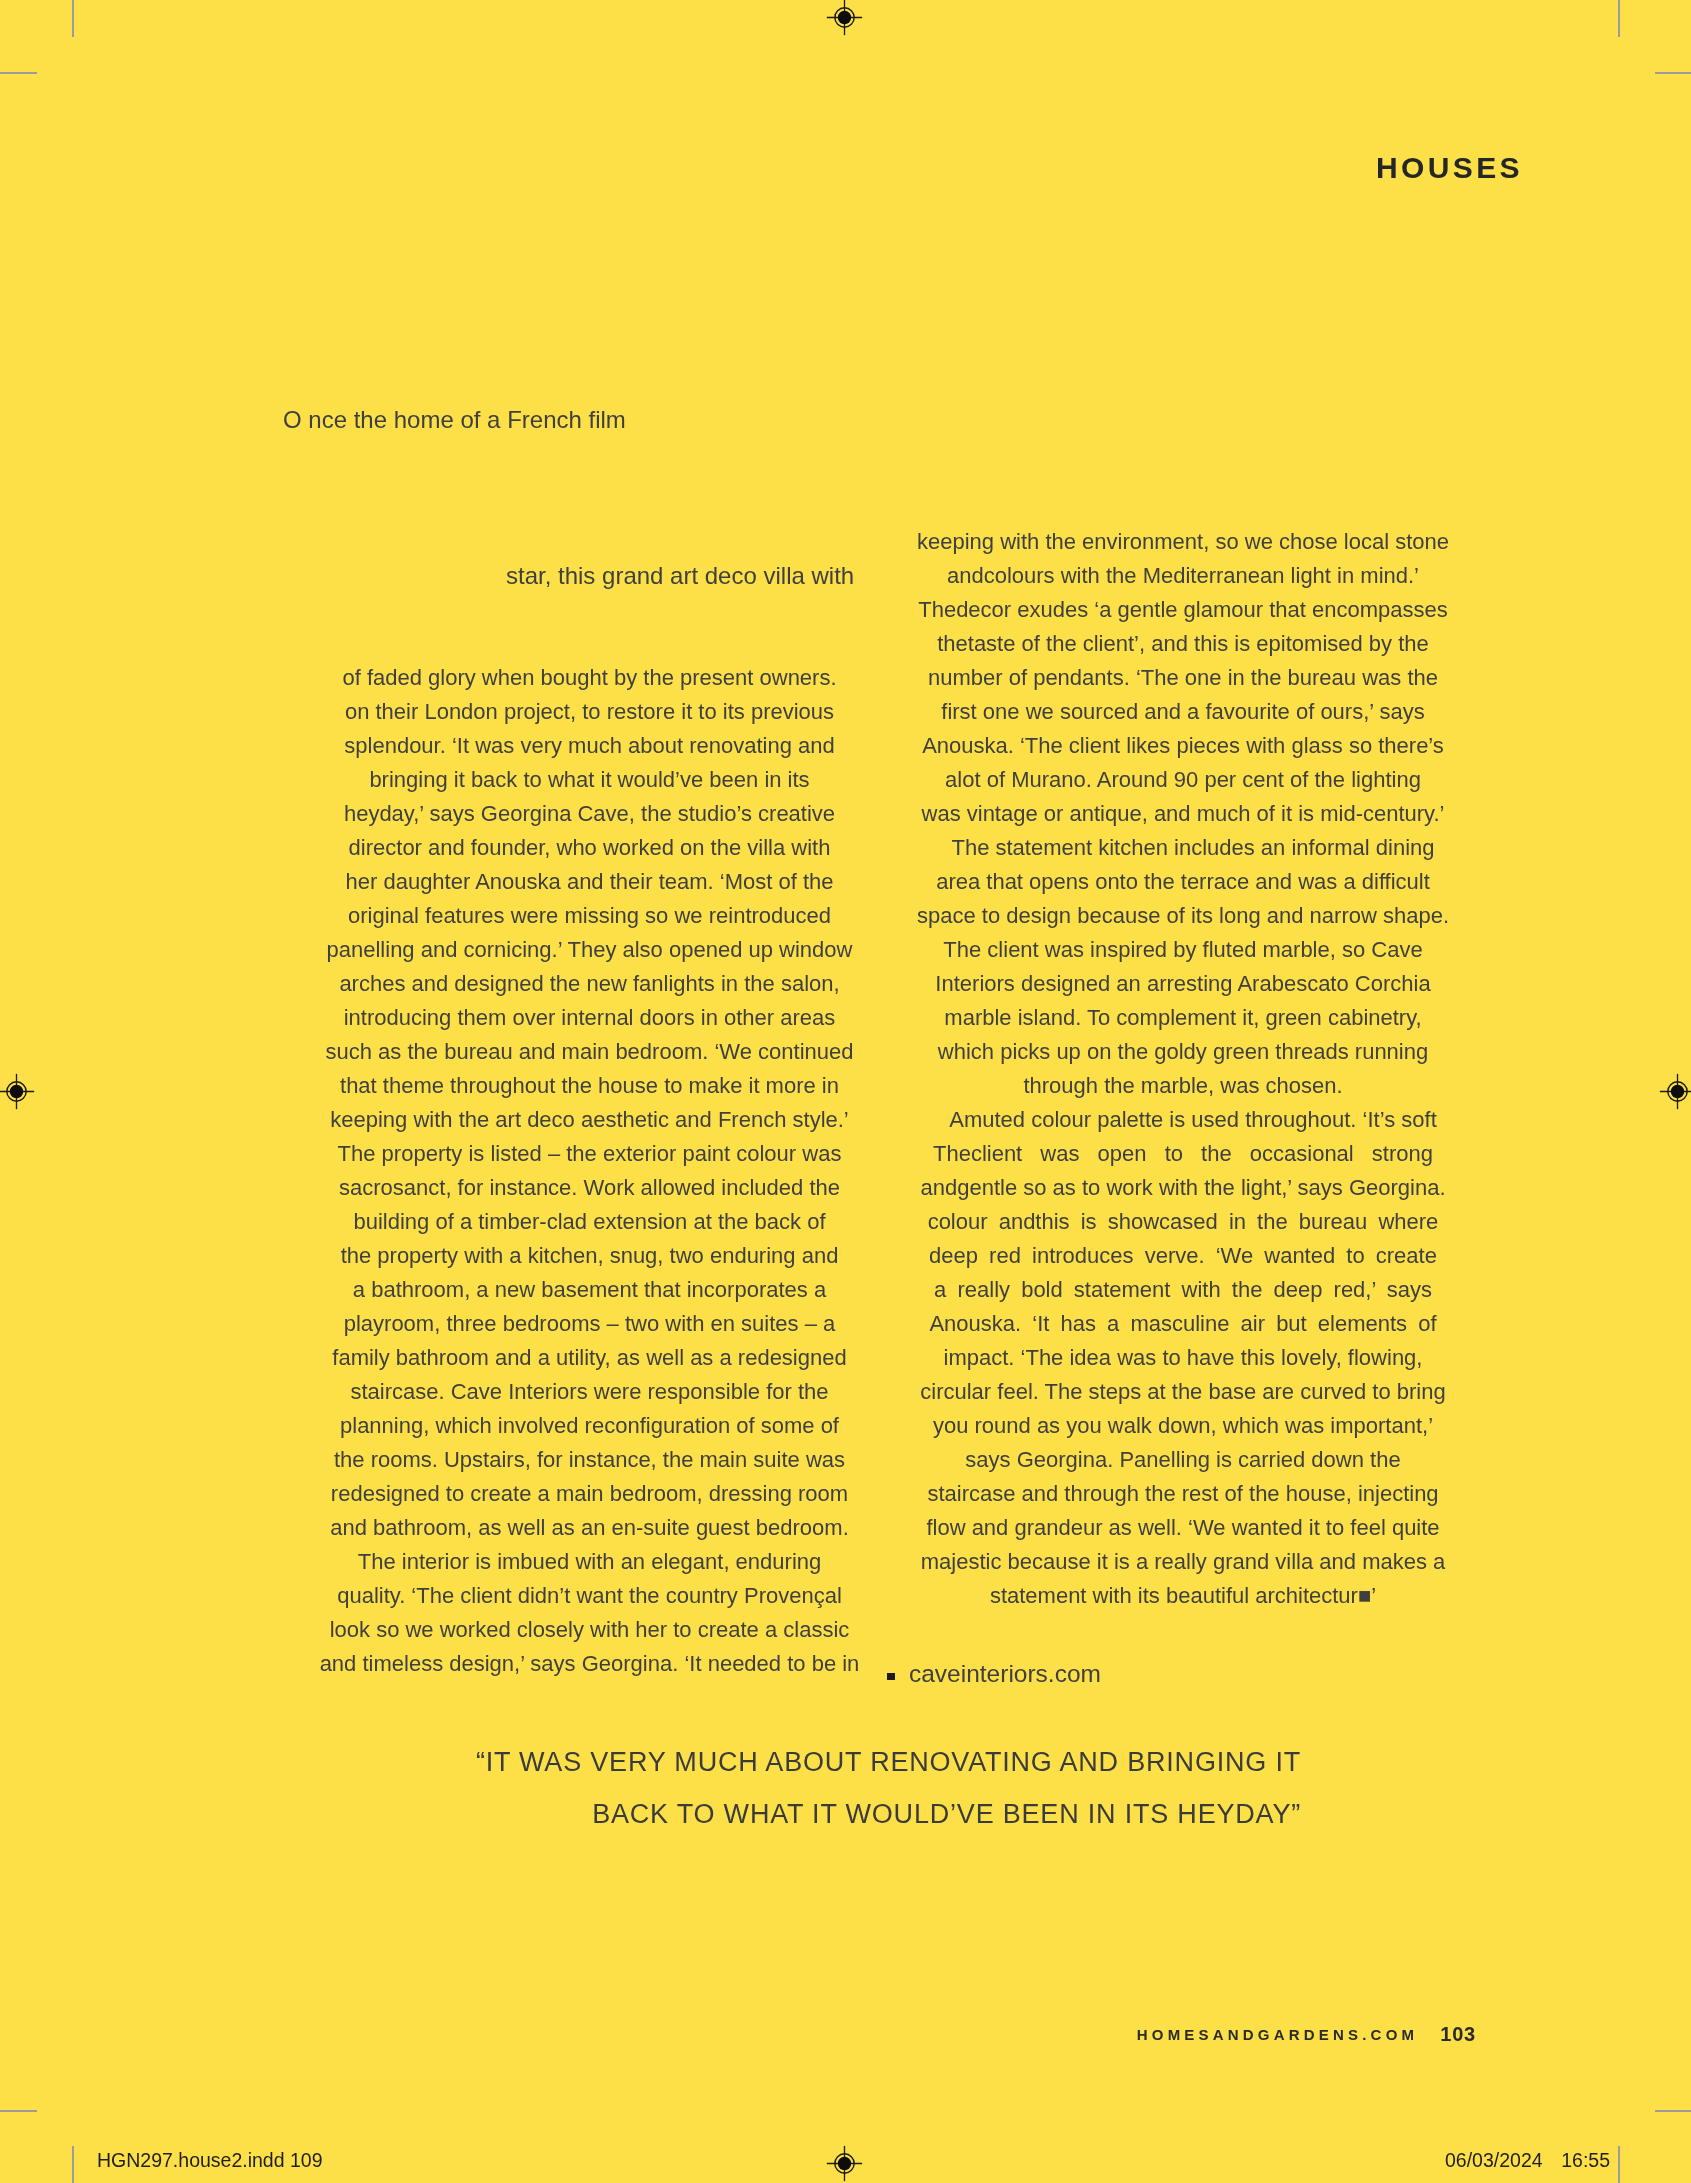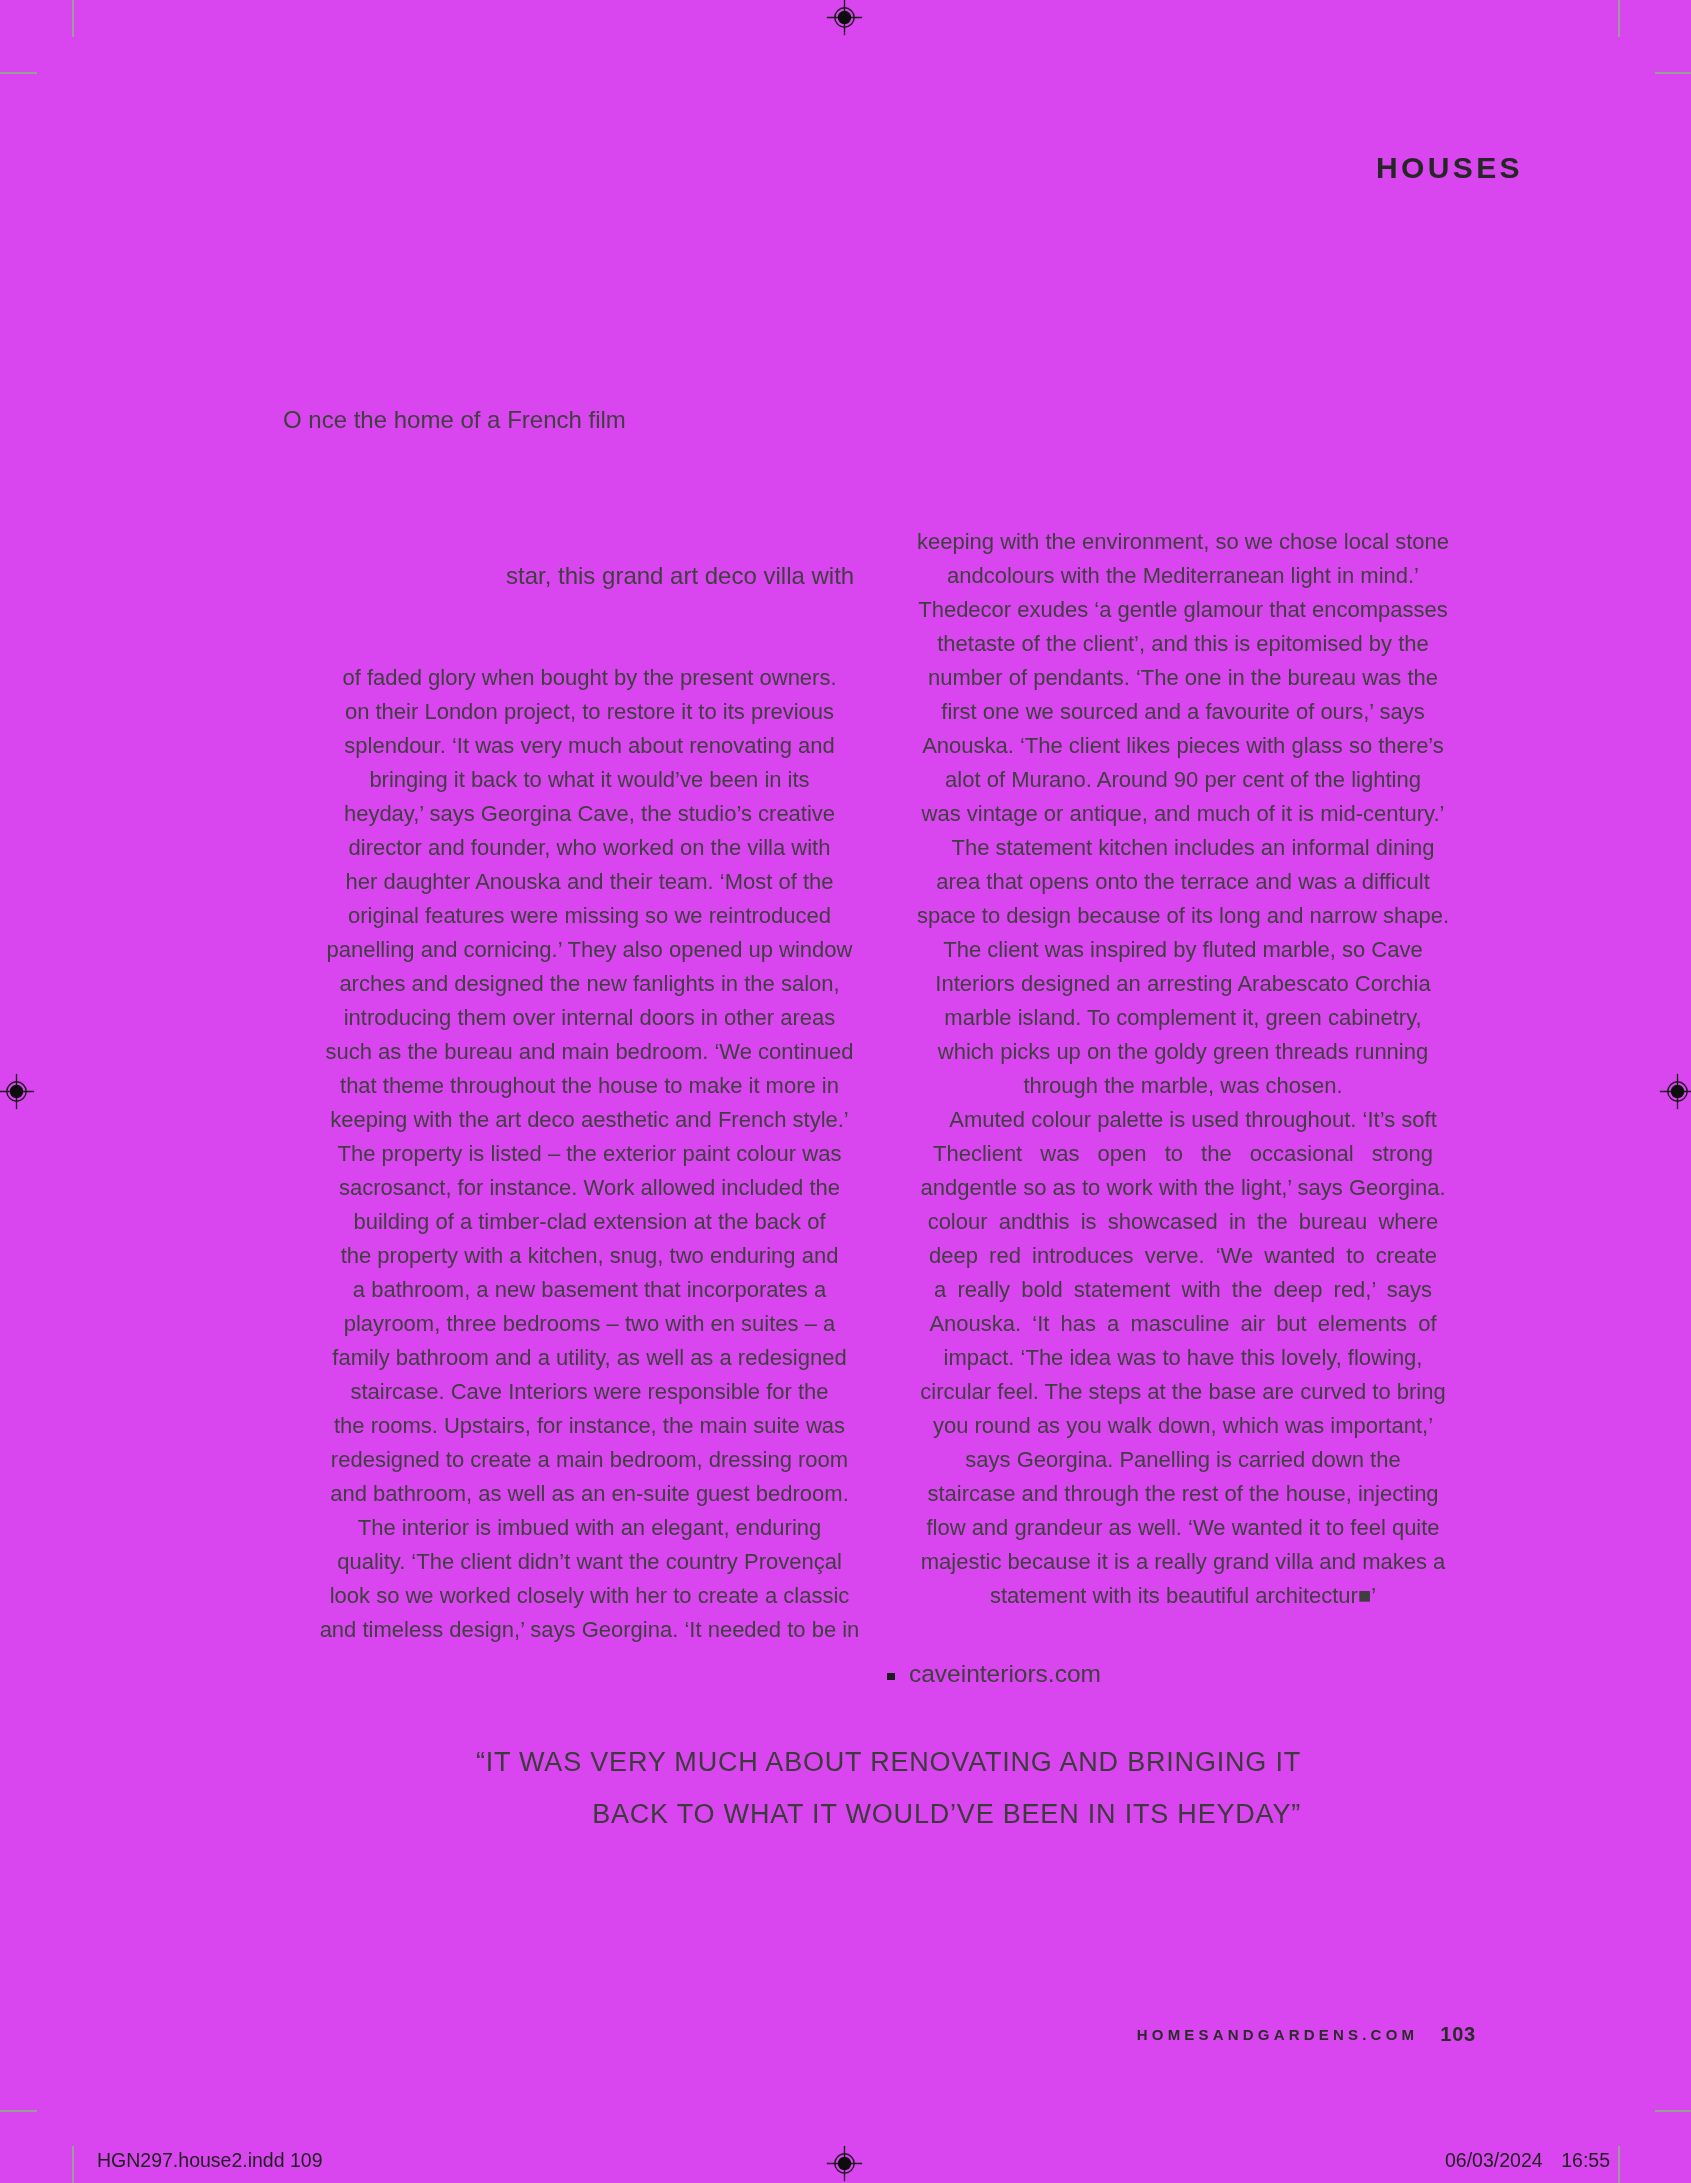--- a/index.html
+++ b/index.html
@@ -1,17 +1,17 @@
 <!DOCTYPE html>
 <html style="font-size:13.5px"><head>
 <meta charset="utf-8">
 <style>
   html,body{margin:0;padding:0;background:#e8e8e8;}
   .page{
-    position:relative;width:1692px;height:2183px;background:#d946ef;
+    position:relative;width:1692px;height:2183px;background:#fde047;
     overflow:hidden;font-family:"Liberation Sans",sans-serif;
   }
   
   .cropmark{position:absolute;background:#9c9c9c;}
   .regmark{position:absolute;}
   .regmark line{stroke:#1b1b1b;stroke-width:1.6;}
   .regmark .outer{fill:none;stroke:#1b1b1b;stroke-width:1.7;}
   .regmark .inner{fill:#0d0d0d;}
   
   .section-label{
@@ -111,20 +111,21 @@
       <div class="line">that theme throughout the house to make it more in</div>
       <div class="line">keeping with the art deco aesthetic and French style.’</div>
       <div class="line">The property is listed – the exterior paint colour was</div>
       <div class="line">sacrosanct, for instance. Work allowed included the</div>
       <div class="line">building of a timber-clad extension at the back of</div>
       <div class="line">the property with a kitchen, snug, two enduring and</div>
       <div class="line">a bathroom, a new basement that incorporates a</div>
       <div class="line">playroom, three bedrooms – two with en suites – a</div>
       <div class="line">family bathroom and a utility, as well as a redesigned</div>
       <div class="line">staircase. Cave Interiors were responsible for the</div>
+      <div class="line">planning, which involved reconfiguration of some of</div>
       <div class="line">the rooms. Upstairs, for instance, the main suite was</div>
       <div class="line">redesigned to create a main bedroom, dressing room</div>
       <div class="line">and bathroom, as well as an en-suite guest bedroom.</div>
       <div class="line">The interior is imbued with an elegant, enduring</div>
       <div class="line">quality. ‘The client didn’t want the country Provençal</div>
       <div class="line">look so we worked closely with her to create a classic</div>
       <div class="line">and timeless design,’ says Georgina. ‘It needed to be in</div>
     </div>
   <div class="col col-right">
       <div class="line">keeping with the environment, so we chose local stone</div>

